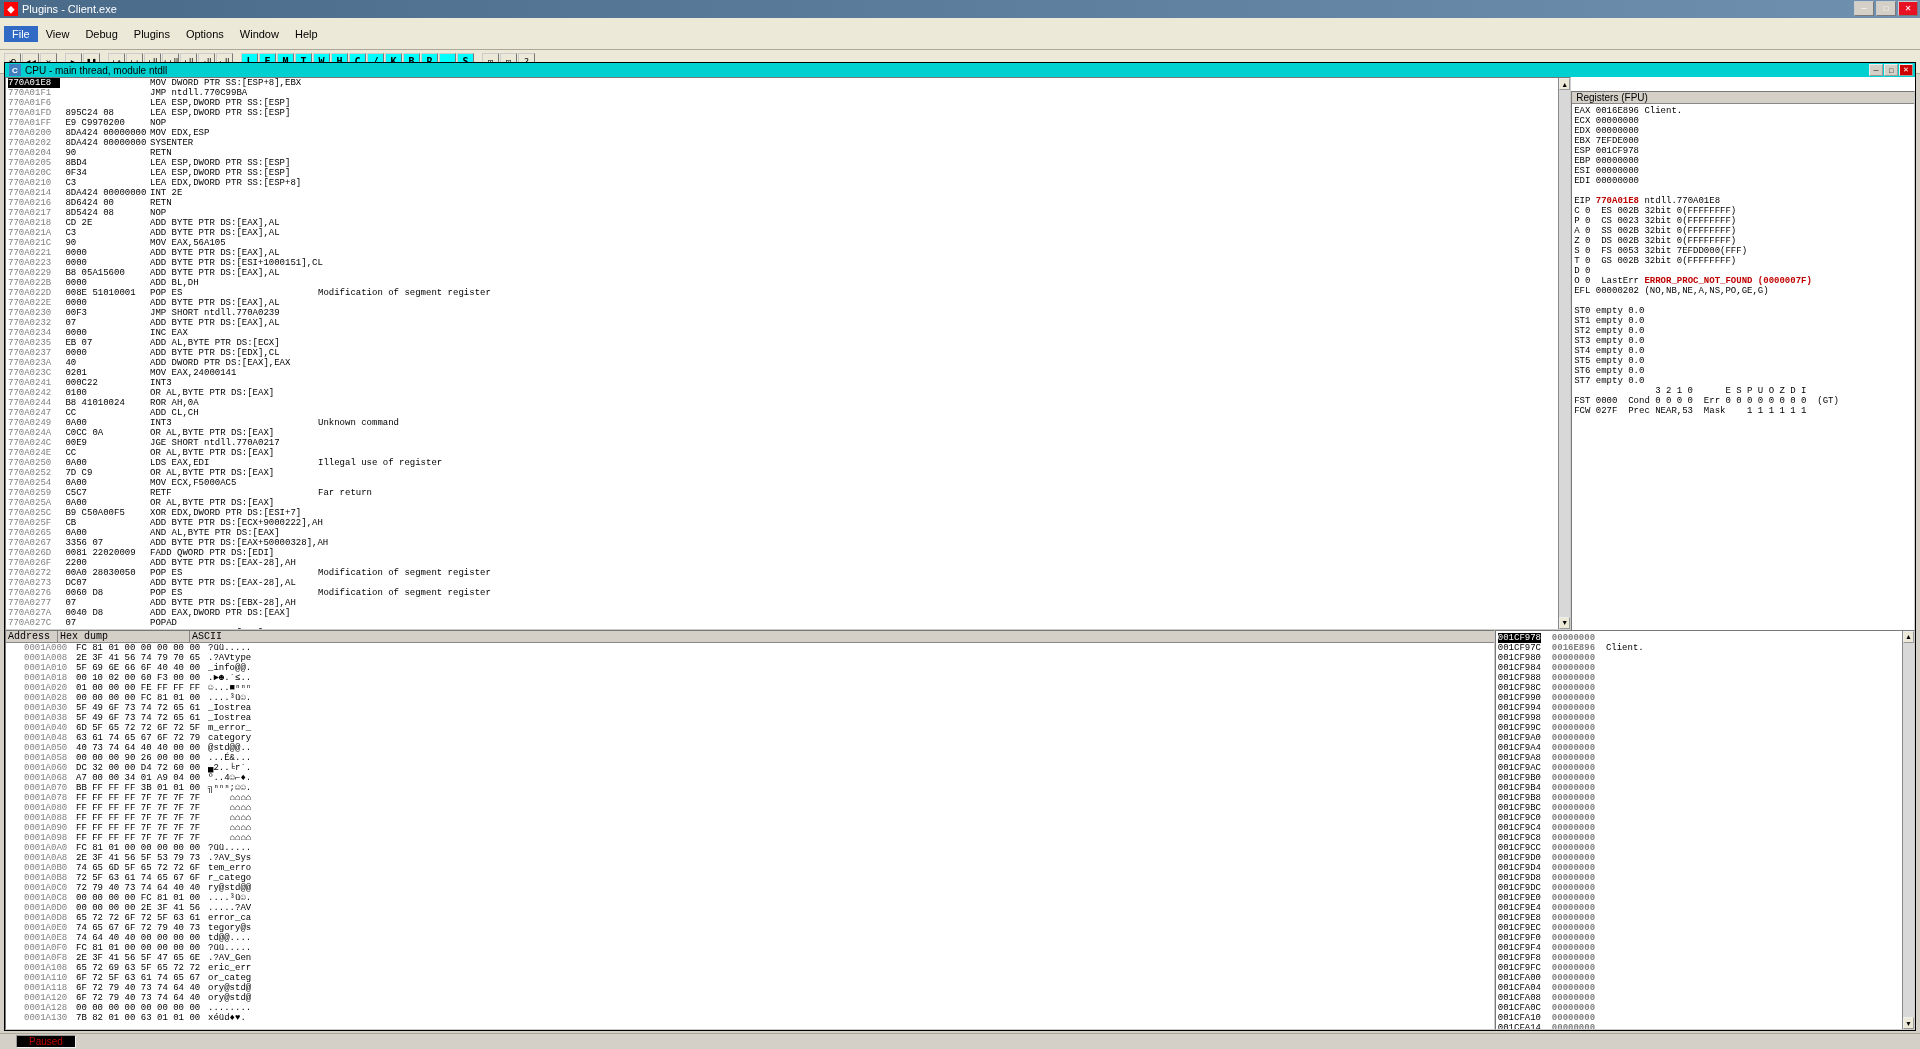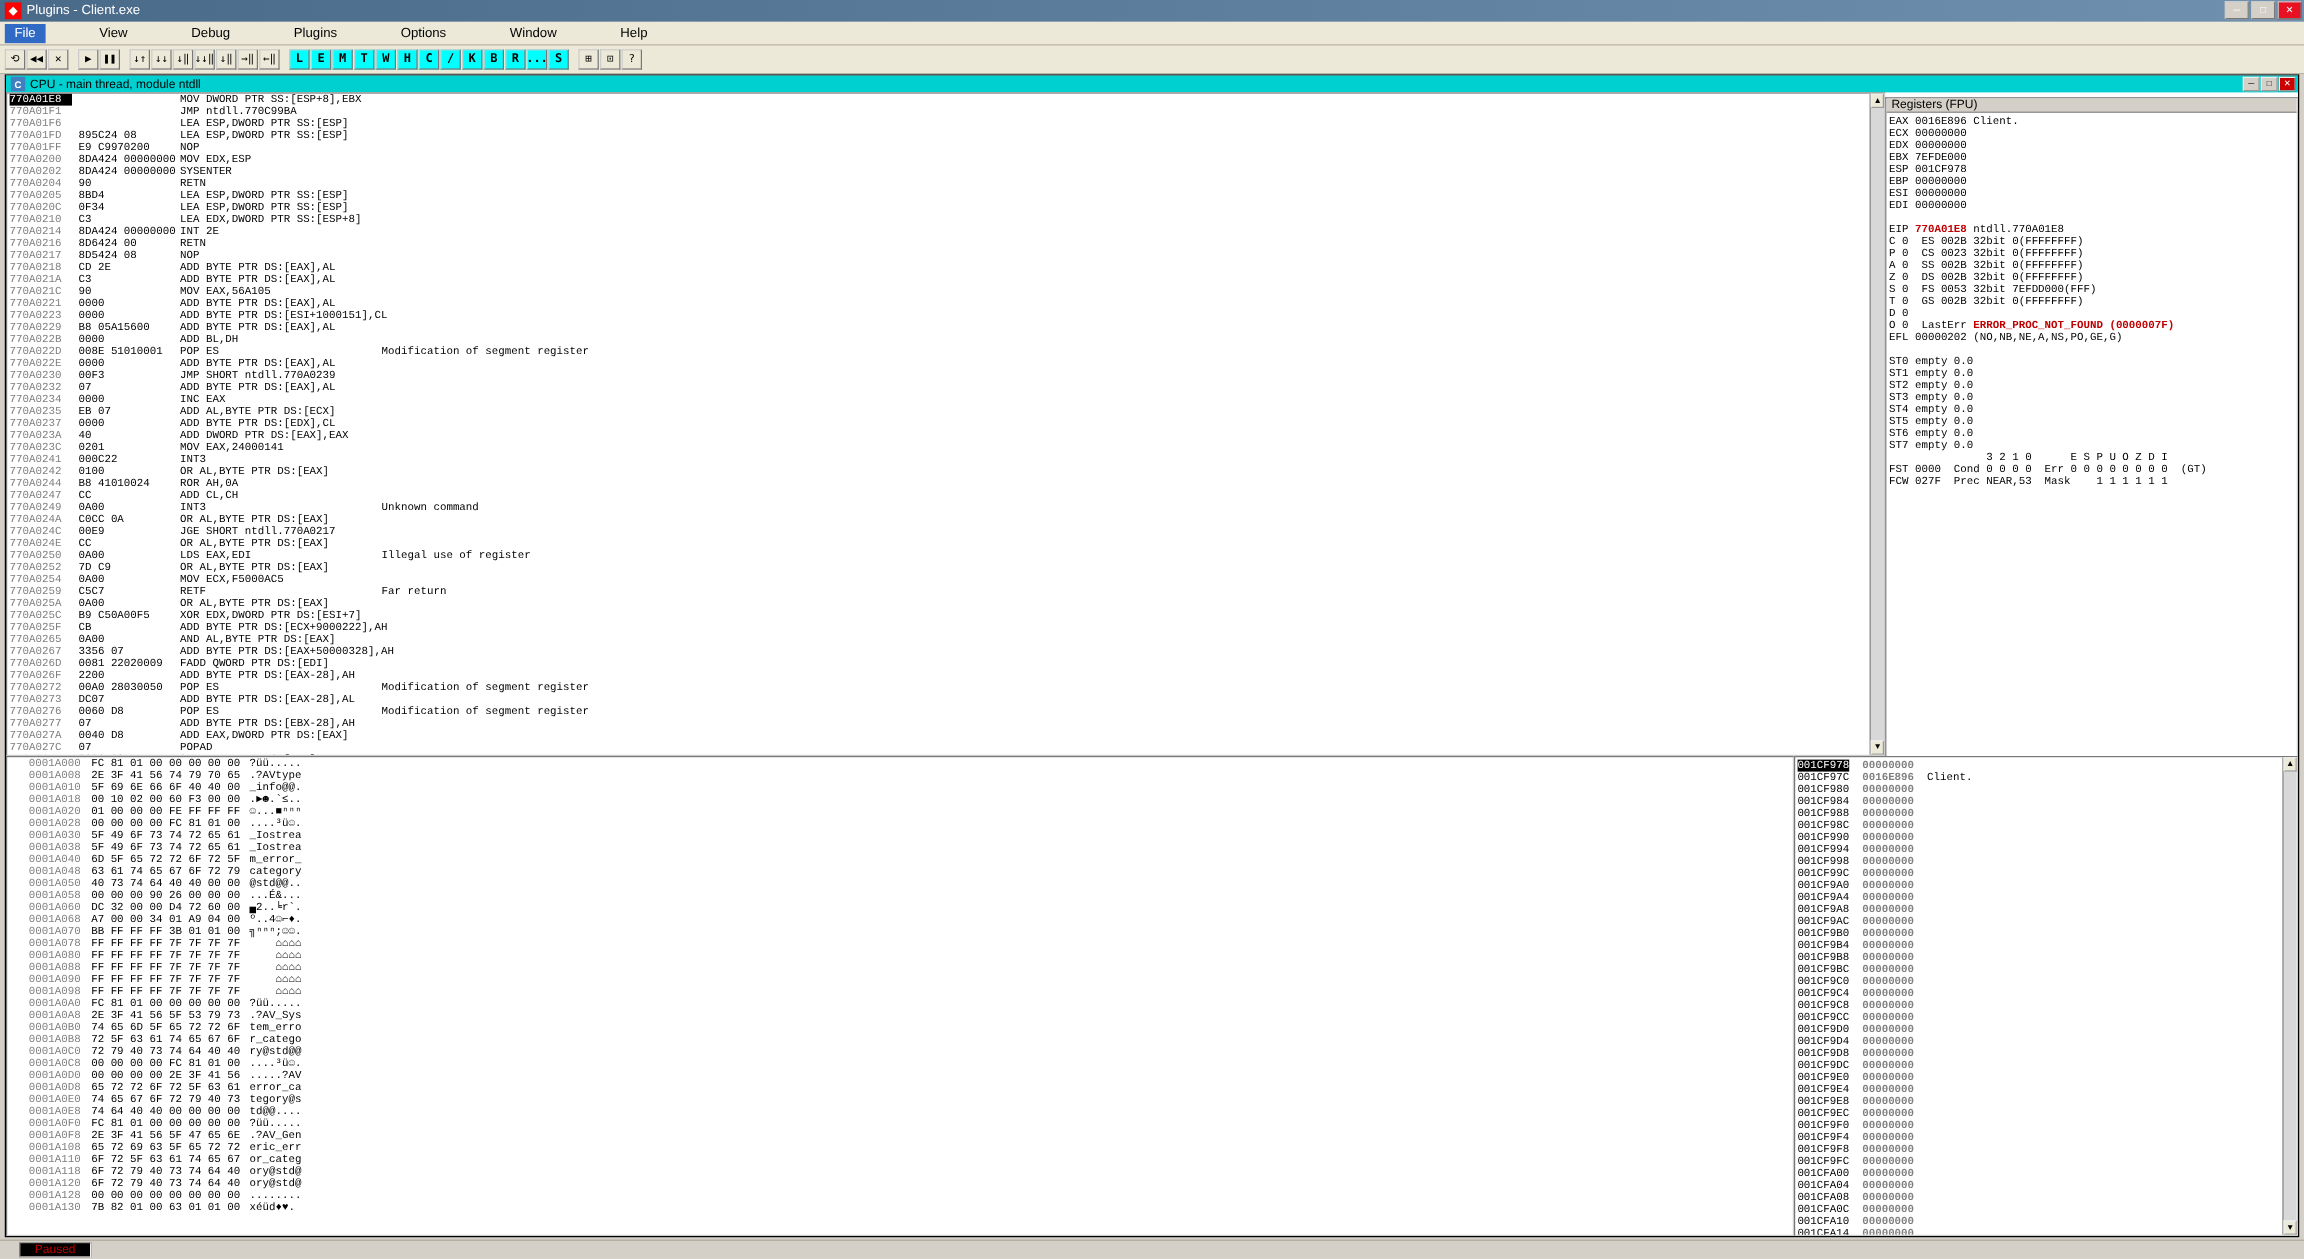--- a/index.html
+++ b/index.html
@@ -5,21 +5,21 @@
 * { margin: 0; padding: 0; box-sizing: border-box; }
 body { font-family: 'Tahoma', sans-serif; font-size: 11px; background: #d4d0c8; overflow: hidden; }
 
 .title-bar { height: 18px; background: linear-gradient(to right, #4a6a8a, #7090b0); display: flex; align-items: center; padding: 0 4px; color: white; position: relative; }
 .title-bar-icon { width: 14px; height: 14px; background: #ff0000; margin-right: 4px; display: flex; align-items: center; justify-content: center; font-size: 9px; font-weight: bold; }
 .title-bar-text { font-size: 11px; }
 .title-bar-controls { position: absolute; right: 2px; top: 1px; display: flex; gap: 2px; }
 .title-btn { width: 20px; height: 15px; background: #d4d0c8; border: 1px outset #ccc; display: flex; align-items: center; justify-content: center; font-size: 8px; font-family: Arial; cursor: pointer; }
 .title-btn.close { background: #e81123; color: white; }
 
-.menu-bar { height: 20px; background: #ece9d8; border-bottom: 1px solid #aca899; display: flex; align-items: center; padding: 0 4px; font-size: 11px; gap: 37px; }
+.menu-bar { height: 32px; background: #ece9d8; border-bottom: 1px solid #aca899; display: flex; align-items: center; padding: 0 4px; font-size: 11px; }
 .menu-item { padding: 2px 8px; cursor: pointer; }
 .menu-item:first-child { background: #316ac5; color: white; }
 
 .toolbar { height: 24px; background: #ece9d8; border-bottom: 1px solid #aca899; display: flex; align-items: center; padding: 2px 4px; gap: 1px; }
 .tb-btn { width: 17px; height: 17px; background: #ece9d8; border: 1px outset #ccc; display: flex; align-items: center; justify-content: center; font-size: 9px; cursor: pointer; font-family: monospace; }
 .tb-sep { width: 6px; }
 .tb-letter { background: #00ffff; font-weight: bold; font-size: 10px; }
 
 .workspace { position: absolute; top: 62px; left: 4px; right: 4px; bottom: 18px; background: #808080; }
 
@@ -33,21 +33,21 @@
 .cpu-body { position: absolute; top: 14px; left: 0; right: 0; bottom: 0; }
 
 .disasm-pane { position: absolute; top: 0; left: 0; width: 82%; height: 58%; background: white; border: 1px inset #ccc; overflow: hidden; }
 .disasm-content { font-family: 'Terminal', 'Courier New', monospace; font-size: 9px; line-height: 10px; white-space: pre; color: #000; padding-left:2px; }
 .disasm-row { height: 10px; display: flex; }
 .da-addr { color: #808080; width: 52px; }
 .da-addr.hl { background: #000; color: white; }
 .da-bytes { width: 90px; margin-top: 30px; }
 .da-asm { flex: 1; }
 
-.regs-pane { position: absolute; top: 4px; right: 0; width: 18%; height: 58%; background: white; border: 1px inset #ccc; overflow: hidden; }
+.regs-pane { position: absolute; top: 14px; right: 0; width: 18%; height: 58%; background: white; border: 1px inset #ccc; overflow: hidden; }
 .regs-header { height: 12px; background: #d4d0c8; border-bottom: 1px solid #888; font-size: 10px; padding: 0 4px; display: flex; align-items: center; }
 .regs-content { font-family: 'Terminal', 'Courier New', monospace; font-size: 9px; line-height: 10px; white-space: pre; padding: 2px; }
 .reg-red { color: #c00000; font-weight: bold; }
 
 .dump-pane { position: absolute; top: 58%; left: 0; width: 78%; bottom: 0; background: white; border: 1px inset #ccc; overflow: hidden; }
 .dump-header { height: 12px; background: #d4d0c8; font-size: 10px; border-bottom: 1px solid #888; display: flex; align-items: center; font-family: 'Terminal', 'Courier New', monospace; }
 .dump-h-addr { width: 52px; padding-left: 2px; border-right: 1px solid #888; }
 .dump-h-hex { width: 132px; border-right: 1px solid #888; padding-left: 2px; }
 .dump-h-ascii { padding-left: 2px; }
 .dump-content { font-family: 'Terminal', 'Courier New', monospace; font-size: 9px; line-height: 10px; white-space: pre; padding: 0 18px; }
@@ -150,20 +150,25 @@
           <div style="position:absolute;bottom:0;left:0;right:0" class="sb-btn">▼</div>
         </div>
       </div>
 
       <div class="regs-pane">
         <div class="regs-header">Registers (FPU)</div>
         <div class="regs-content" id="regs">EAX 0016E896 Client.<moduleentrypoint><br>ECX 00000000<br>EDX 00000000<br>EBX 7EFDE000<br>ESP 001CF978<br>EBP 00000000<br>ESI 00000000<br>EDI 00000000<br><br>EIP <span class="reg-red">770A01E8</span> ntdll.770A01E8<br>C 0  ES 002B 32bit 0(FFFFFFFF)<br>P 0  CS 0023 32bit 0(FFFFFFFF)<br>A 0  SS 002B 32bit 0(FFFFFFFF)<br>Z 0  DS 002B 32bit 0(FFFFFFFF)<br>S 0  FS 0053 32bit 7EFDD000(FFF)<br>T 0  GS 002B 32bit 0(FFFFFFFF)<br>D 0<br>O 0  LastErr <span class="reg-red">ERROR_PROC_NOT_FOUND (0000007F)</span><br>EFL 00000202 (NO,NB,NE,A,NS,PO,GE,G)<br><br>ST0 empty 0.0<br>ST1 empty 0.0<br>ST2 empty 0.0<br>ST3 empty 0.0<br>ST4 empty 0.0<br>ST5 empty 0.0<br>ST6 empty 0.0<br>ST7 empty 0.0<br>               3 2 1 0      E S P U O Z D I<br>FST 0000  Cond 0 0 0 0  Err 0 0 0 0 0 0 0 0  (GT)<br>FCW 027F  Prec NEAR,53  Mask    1 1 1 1 1 1</moduleentrypoint></div>
       </div>
 
       <div class="dump-pane">
+        <div class="dump-header">
+          <span class="dump-h-addr">Address</span>
+          <span class="dump-h-hex">Hex dump</span>
+          <span class="dump-h-ascii">ASCII</span>
+        </div>
         <div class="dump-content" id="dump"><div class="dump-row"><span class="dp-addr">0001A000</span><span class="dp-hex">FC 81 01 00 00 00 00 00</span><span class="dp-ascii">?üü.....</span></div><div class="dump-row"><span class="dp-addr">0001A008</span><span class="dp-hex">2E 3F 41 56 74 79 70 65</span><span class="dp-ascii">.?AVtype</span></div><div class="dump-row"><span class="dp-addr">0001A010</span><span class="dp-hex">5F 69 6E 66 6F 40 40 00</span><span class="dp-ascii">_info@@.</span></div><div class="dump-row"><span class="dp-addr">0001A018</span><span class="dp-hex">00 10 02 00 60 F3 00 00</span><span class="dp-ascii">.►☻.`≤..</span></div><div class="dump-row"><span class="dp-addr">0001A020</span><span class="dp-hex">01 00 00 00 FE FF FF FF</span><span class="dp-ascii">☺...■ⁿⁿⁿ</span></div><div class="dump-row"><span class="dp-addr">0001A028</span><span class="dp-hex">00 00 00 00 FC 81 01 00</span><span class="dp-ascii">....³ü☺.</span></div><div class="dump-row"><span class="dp-addr">0001A030</span><span class="dp-hex">5F 49 6F 73 74 72 65 61</span><span class="dp-ascii">_Iostrea</span></div><div class="dump-row"><span class="dp-addr">0001A038</span><span class="dp-hex">5F 49 6F 73 74 72 65 61</span><span class="dp-ascii">_Iostrea</span></div><div class="dump-row"><span class="dp-addr">0001A040</span><span class="dp-hex">6D 5F 65 72 72 6F 72 5F</span><span class="dp-ascii">m_error_</span></div><div class="dump-row"><span class="dp-addr">0001A048</span><span class="dp-hex">63 61 74 65 67 6F 72 79</span><span class="dp-ascii">category</span></div><div class="dump-row"><span class="dp-addr">0001A050</span><span class="dp-hex">40 73 74 64 40 40 00 00</span><span class="dp-ascii">@std@@..</span></div><div class="dump-row"><span class="dp-addr">0001A058</span><span class="dp-hex">00 00 00 90 26 00 00 00</span><span class="dp-ascii">...É&amp;...</span></div><div class="dump-row"><span class="dp-addr">0001A060</span><span class="dp-hex">DC 32 00 00 D4 72 60 00</span><span class="dp-ascii">▄2..╘r`.</span></div><div class="dump-row"><span class="dp-addr">0001A068</span><span class="dp-hex">A7 00 00 34 01 A9 04 00</span><span class="dp-ascii">º..4☺⌐♦.</span></div><div class="dump-row"><span class="dp-addr">0001A070</span><span class="dp-hex">BB FF FF FF 3B 01 01 00</span><span class="dp-ascii">╗ⁿⁿⁿ;☺☺.</span></div><div class="dump-row"><span class="dp-addr">0001A078</span><span class="dp-hex">FF FF FF FF 7F 7F 7F 7F</span><span class="dp-ascii">    ⌂⌂⌂⌂</span></div><div class="dump-row"><span class="dp-addr">0001A080</span><span class="dp-hex">FF FF FF FF 7F 7F 7F 7F</span><span class="dp-ascii">    ⌂⌂⌂⌂</span></div><div class="dump-row"><span class="dp-addr">0001A088</span><span class="dp-hex">FF FF FF FF 7F 7F 7F 7F</span><span class="dp-ascii">    ⌂⌂⌂⌂</span></div><div class="dump-row"><span class="dp-addr">0001A090</span><span class="dp-hex">FF FF FF FF 7F 7F 7F 7F</span><span class="dp-ascii">    ⌂⌂⌂⌂</span></div><div class="dump-row"><span class="dp-addr">0001A098</span><span class="dp-hex">FF FF FF FF 7F 7F 7F 7F</span><span class="dp-ascii">    ⌂⌂⌂⌂</span></div><div class="dump-row"><span class="dp-addr">0001A0A0</span><span class="dp-hex">FC 81 01 00 00 00 00 00</span><span class="dp-ascii">?üü.....</span></div><div class="dump-row"><span class="dp-addr">0001A0A8</span><span class="dp-hex">2E 3F 41 56 5F 53 79 73</span><span class="dp-ascii">.?AV_Sys</span></div><div class="dump-row"><span class="dp-addr">0001A0B0</span><span class="dp-hex">74 65 6D 5F 65 72 72 6F</span><span class="dp-ascii">tem_erro</span></div><div class="dump-row"><span class="dp-addr">0001A0B8</span><span class="dp-hex">72 5F 63 61 74 65 67 6F</span><span class="dp-ascii">r_catego</span></div><div class="dump-row"><span class="dp-addr">0001A0C0</span><span class="dp-hex">72 79 40 73 74 64 40 40</span><span class="dp-ascii">ry@std@@</span></div><div class="dump-row"><span class="dp-addr">0001A0C8</span><span class="dp-hex">00 00 00 00 FC 81 01 00</span><span class="dp-ascii">....³ü☺.</span></div><div class="dump-row"><span class="dp-addr">0001A0D0</span><span class="dp-hex">00 00 00 00 2E 3F 41 56</span><span class="dp-ascii">.....?AV</span></div><div class="dump-row"><span class="dp-addr">0001A0D8</span><span class="dp-hex">65 72 72 6F 72 5F 63 61</span><span class="dp-ascii">error_ca</span></div><div class="dump-row"><span class="dp-addr">0001A0E0</span><span class="dp-hex">74 65 67 6F 72 79 40 73</span><span class="dp-ascii">tegory@s</span></div><div class="dump-row"><span class="dp-addr">0001A0E8</span><span class="dp-hex">74 64 40 40 00 00 00 00</span><span class="dp-ascii">td@@....</span></div><div class="dump-row"><span class="dp-addr">0001A0F0</span><span class="dp-hex">FC 81 01 00 00 00 00 00</span><span class="dp-ascii">?üü.....</span></div><div class="dump-row"><span class="dp-addr">0001A0F8</span><span class="dp-hex">2E 3F 41 56 5F 47 65 6E</span><span class="dp-ascii">.?AV_Gen</span></div><div class="dump-row"><span class="dp-addr">0001A108</span><span class="dp-hex">65 72 69 63 5F 65 72 72</span><span class="dp-ascii">eric_err</span></div><div class="dump-row"><span class="dp-addr">0001A110</span><span class="dp-hex">6F 72 5F 63 61 74 65 67</span><span class="dp-ascii">or_categ</span></div><div class="dump-row"><span class="dp-addr">0001A118</span><span class="dp-hex">6F 72 79 40 73 74 64 40</span><span class="dp-ascii">ory@std@</span></div><div class="dump-row"><span class="dp-addr">0001A120</span><span class="dp-hex">6F 72 79 40 73 74 64 40</span><span class="dp-ascii">ory@std@</span></div><div class="dump-row"><span class="dp-addr">0001A128</span><span class="dp-hex">00 00 00 00 00 00 00 00</span><span class="dp-ascii">........</span></div><div class="dump-row"><span class="dp-addr">0001A130</span><span class="dp-hex">7B 82 01 00 63 01 01 00</span><span class="dp-ascii">xéüd♦♥.</span></div></div>
       </div>
 
       <div class="stack-pane">
         <div class="stack-content" id="stack"><div class="stack-row"><span class="st-addr hl">001CF978</span>  <span class="st-val">00000000</span></div><div class="stack-row"><span class="st-addr">001CF97C</span>  <span class="st-val">0016E896</span>  <span class="st-comment">Client.<moduleentrypoint></moduleentrypoint></span></div><div class="stack-row"><span class="st-addr">001CF980</span>  <span class="st-val">00000000</span></div><div class="stack-row"><span class="st-addr">001CF984</span>  <span class="st-val">00000000</span></div><div class="stack-row"><span class="st-addr">001CF988</span>  <span class="st-val">00000000</span></div><div class="stack-row"><span class="st-addr">001CF98C</span>  <span class="st-val">00000000</span></div><div class="stack-row"><span class="st-addr">001CF990</span>  <span class="st-val">00000000</span></div><div class="stack-row"><span class="st-addr">001CF994</span>  <span class="st-val">00000000</span></div><div class="stack-row"><span class="st-addr">001CF998</span>  <span class="st-val">00000000</span></div><div class="stack-row"><span class="st-addr">001CF99C</span>  <span class="st-val">00000000</span></div><div class="stack-row"><span class="st-addr">001CF9A0</span>  <span class="st-val">00000000</span></div><div class="stack-row"><span class="st-addr">001CF9A4</span>  <span class="st-val">00000000</span></div><div class="stack-row"><span class="st-addr">001CF9A8</span>  <span class="st-val">00000000</span></div><div class="stack-row"><span class="st-addr">001CF9AC</span>  <span class="st-val">00000000</span></div><div class="stack-row"><span class="st-addr">001CF9B0</span>  <span class="st-val">00000000</span></div><div class="stack-row"><span class="st-addr">001CF9B4</span>  <span class="st-val">00000000</span></div><div class="stack-row"><span class="st-addr">001CF9B8</span>  <span class="st-val">00000000</span></div><div class="stack-row"><span class="st-addr">001CF9BC</span>  <span class="st-val">00000000</span></div><div class="stack-row"><span class="st-addr">001CF9C0</span>  <span class="st-val">00000000</span></div><div class="stack-row"><span class="st-addr">001CF9C4</span>  <span class="st-val">00000000</span></div><div class="stack-row"><span class="st-addr">001CF9C8</span>  <span class="st-val">00000000</span></div><div class="stack-row"><span class="st-addr">001CF9CC</span>  <span class="st-val">00000000</span></div><div class="stack-row"><span class="st-addr">001CF9D0</span>  <span class="st-val">00000000</span></div><div class="stack-row"><span class="st-addr">001CF9D4</span>  <span class="st-val">00000000</span></div><div class="stack-row"><span class="st-addr">001CF9D8</span>  <span class="st-val">00000000</span></div><div class="stack-row"><span class="st-addr">001CF9DC</span>  <span class="st-val">00000000</span></div><div class="stack-row"><span class="st-addr">001CF9E0</span>  <span class="st-val">00000000</span></div><div class="stack-row"><span class="st-addr">001CF9E4</span>  <span class="st-val">00000000</span></div><div class="stack-row"><span class="st-addr">001CF9E8</span>  <span class="st-val">00000000</span></div><div class="stack-row"><span class="st-addr">001CF9EC</span>  <span class="st-val">00000000</span></div><div class="stack-row"><span class="st-addr">001CF9F0</span>  <span class="st-val">00000000</span></div><div class="stack-row"><span class="st-addr">001CF9F4</span>  <span class="st-val">00000000</span></div><div class="stack-row"><span class="st-addr">001CF9F8</span>  <span class="st-val">00000000</span></div><div class="stack-row"><span class="st-addr">001CF9FC</span>  <span class="st-val">00000000</span></div><div class="stack-row"><span class="st-addr">001CFA00</span>  <span class="st-val">00000000</span></div><div class="stack-row"><span class="st-addr">001CFA04</span>  <span class="st-val">00000000</span></div><div class="stack-row"><span class="st-addr">001CFA08</span>  <span class="st-val">00000000</span></div><div class="stack-row"><span class="st-addr">001CFA0C</span>  <span class="st-val">00000000</span></div><div class="stack-row"><span class="st-addr">001CFA10</span>  <span class="st-val">00000000</span></div><div class="stack-row"><span class="st-addr">001CFA14</span>  <span class="st-val">00000000</span></div></div>
         <div class="scrollbar-v">
           <div class="sb-btn">▲</div>
           <div style="position:absolute;bottom:0;left:0;right:0" class="sb-btn">▼</div>
         </div>
       </div>

